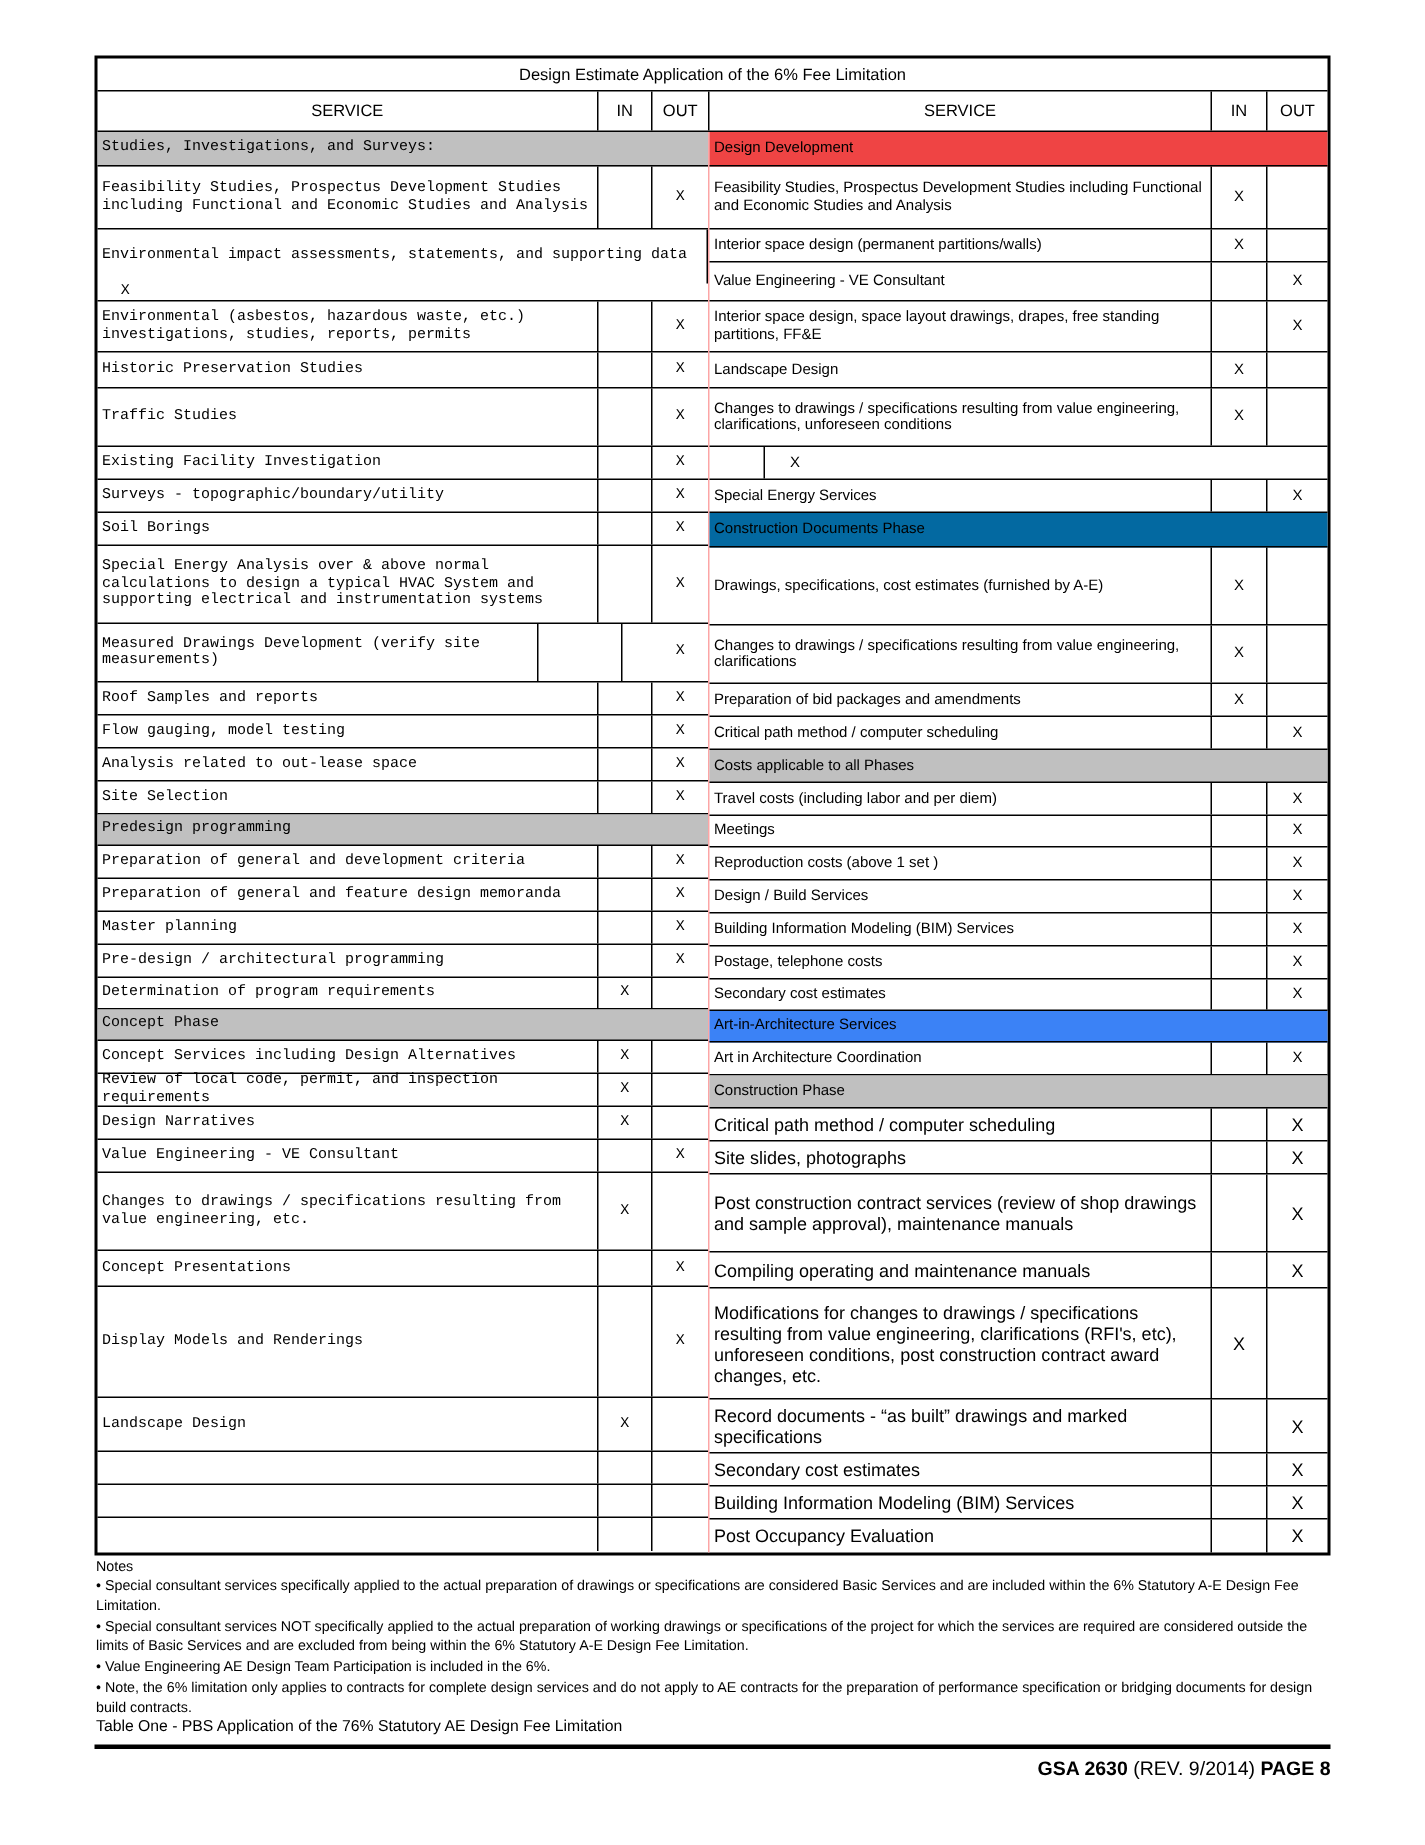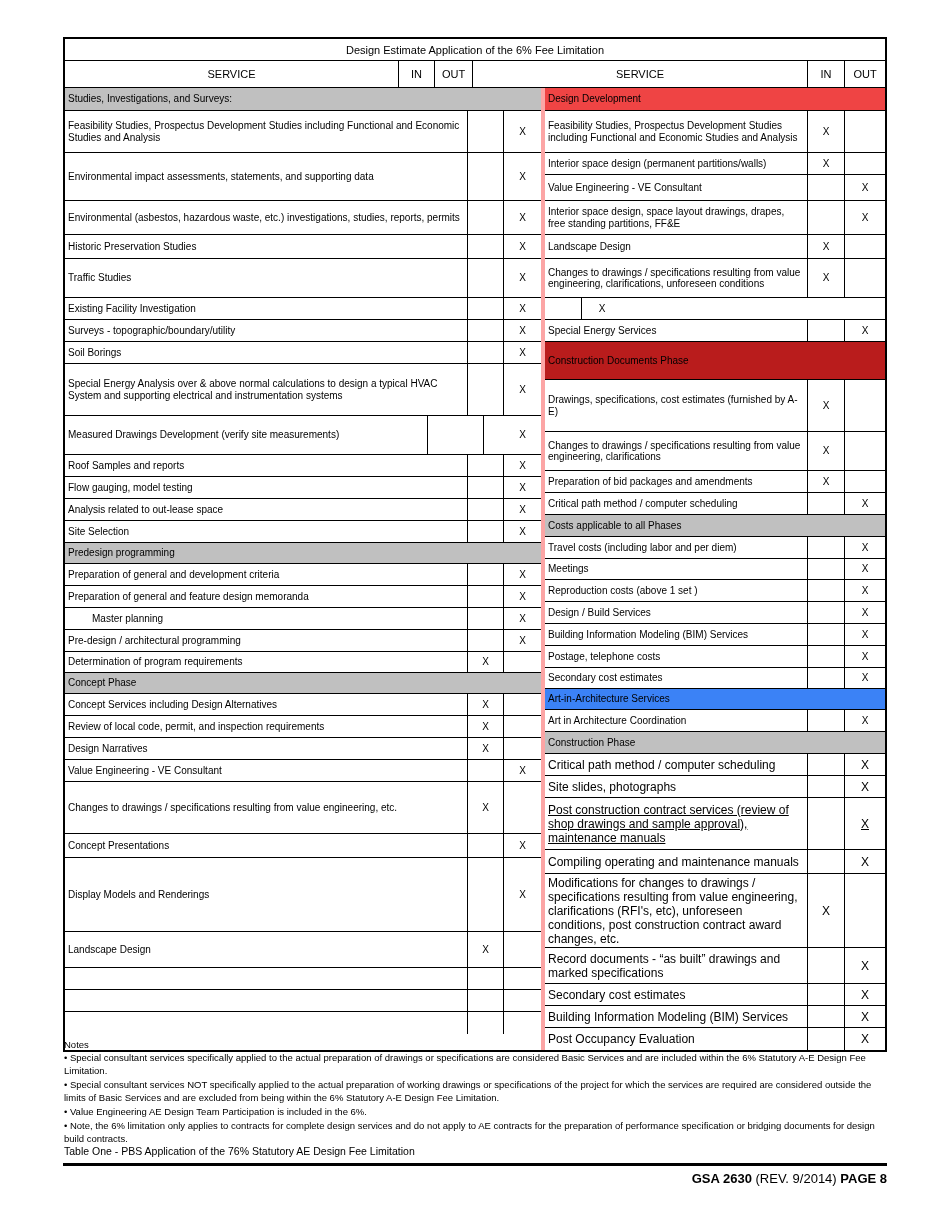--- a/index.html
+++ b/index.html
@@ -13,21 +13,21 @@
   .hhalf.l{width:408px;border-right:1px solid #000;}
   .hhalf.r{flex:1;}
   .hcell{display:flex;align-items:center;justify-content:center;box-sizing:border-box;}
   .hsvc{flex:1;border-right:1px solid #000;}
   .hin{width:36px;border-right:1px solid #000;}
   .hout.l-out{width:37px;}
   .hout.r-out{width:40px;}
   .hhalf.r .hin{width:37px;}
   .body{display:flex;}
   .half{box-sizing:border-box;}
-  .half.left{width:480px;border-right:4px solid #fca5a5;}
+  .half.left{width:408px;border-right:1px solid #fca5a5;font-family:Liberation Mono, monospace;}
   .half.right{flex:1;}
   .row{display:flex;border-bottom:1px solid #000;box-sizing:border-box;font-size:10px;line-height:11.5px;}
   .row:last-child{border-bottom:none;}
   .row.large{font-size:12px;line-height:14px;}
   .svc{flex:1;border-right:1px solid #000;box-sizing:border-box;display:flex;align-items:center;
        padding:1px 4px 1px 3px;}
   .mark{width:36px;border-right:1px solid #000;box-sizing:border-box;display:flex;align-items:center;justify-content:center;}
   .half.left .mark.out{width:37px;border-right:none;}
   .half.right .mark{width:37px;}
   .half.right .mark.out{width:40px;border-right:none;}
@@ -62,21 +62,21 @@
     <div class="body">
       <div class="half left" id="left-body">
           <div class="row section" style="height: 23px; background: rgb(192, 192, 192);">
             <div class="sec-label">Studies, Investigations, and Surveys:</div>
           </div>
           <div class="row item" style="height: 42px;">
             <div class="svc">Feasibility Studies, Prospectus Development Studies including Functional and Economic Studies and Analysis</div>
             <div class="mark in"></div>
             <div class="mark out">X</div>
           </div>
-          <div class="row item" style="height: 48px;">
+          <div class="row item" style="height: 48px; flex-direction: column;">
             <div class="svc">Environmental impact assessments, statements, and supporting data</div>
             <div class="mark in"></div>
             <div class="mark out">X</div>
           </div>
           <div class="row item" style="height: 34px;">
             <div class="svc">Environmental (asbestos, hazardous waste, etc.) investigations, studies, reports, permits</div>
             <div class="mark in"></div>
             <div class="mark out">X</div>
           </div>
           <div class="row item" style="height: 24px;">
@@ -140,21 +140,21 @@
           <div class="row item" style="height: 22px;">
             <div class="svc">Preparation of general and development criteria</div>
             <div class="mark in"></div>
             <div class="mark out">X</div>
           </div>
           <div class="row item" style="height: 22px;">
             <div class="svc">Preparation of general and feature design memoranda</div>
             <div class="mark in"></div>
             <div class="mark out">X</div>
           </div>
-          <div class="row item" style="height: 22px; padding-left: 24px;">
+          <div class="row item" style="height: 22px;">
             <div class="svc">Master planning</div>
             <div class="mark in"></div>
             <div class="mark out">X</div>
           </div>
           <div class="row item" style="height: 22px;">
             <div class="svc">Pre-design / architectural programming</div>
             <div class="mark in"></div>
             <div class="mark out">X</div>
           </div>
           <div class="row item" style="height: 21px;">
@@ -257,21 +257,21 @@
           </div>
           <div class="row item" style="height: 22px;">
             <div class="mark in"></div>
             <div class="mark out">X</div>
           </div>
           <div class="row item" style="height: 22px;">
             <div class="svc">Special Energy Services</div>
             <div class="mark in"></div>
             <div class="mark out">X</div>
           </div>
-          <div class="row section" style="height: 38px; background: #b91c1c;">
+          <div class="row section" style="height: 23px; background: #0369a1;">
             <div class="sec-label">Construction Documents Phase</div>
           </div>
           <div class="row item" style="height: 52px;">
             <div class="svc">Drawings, specifications, cost estimates (furnished by A-E)</div>
             <div class="mark in">X</div>
             <div class="mark out"></div>
           </div>
           <div class="row item" style="height: 39px;">
             <div class="svc">Changes to drawings / specifications resulting from value engineering, clarifications</div>
             <div class="mark in">X</div>
@@ -339,21 +339,21 @@
           <div class="row item large" style="height: 22px;">
             <div class="svc">Critical path method / computer scheduling</div>
             <div class="mark in"></div>
             <div class="mark out">X</div>
           </div>
           <div class="row item large" style="height: 22px;">
             <div class="svc">Site slides, photographs</div>
             <div class="mark in"></div>
             <div class="mark out">X</div>
           </div>
-          <div class="row item large" style="height: 52px; text-decoration: underline;">
+          <div class="row item large" style="height: 52px;">
             <div class="svc">Post construction contract services (review of shop drawings and sample approval), maintenance manuals</div>
             <div class="mark in"></div>
             <div class="mark out">X</div>
           </div>
           <div class="row item large" style="height: 24px;">
             <div class="svc">Compiling operating and maintenance manuals</div>
             <div class="mark in"></div>
             <div class="mark out">X</div>
           </div>
           <div class="row item large" style="height: 74px;">

